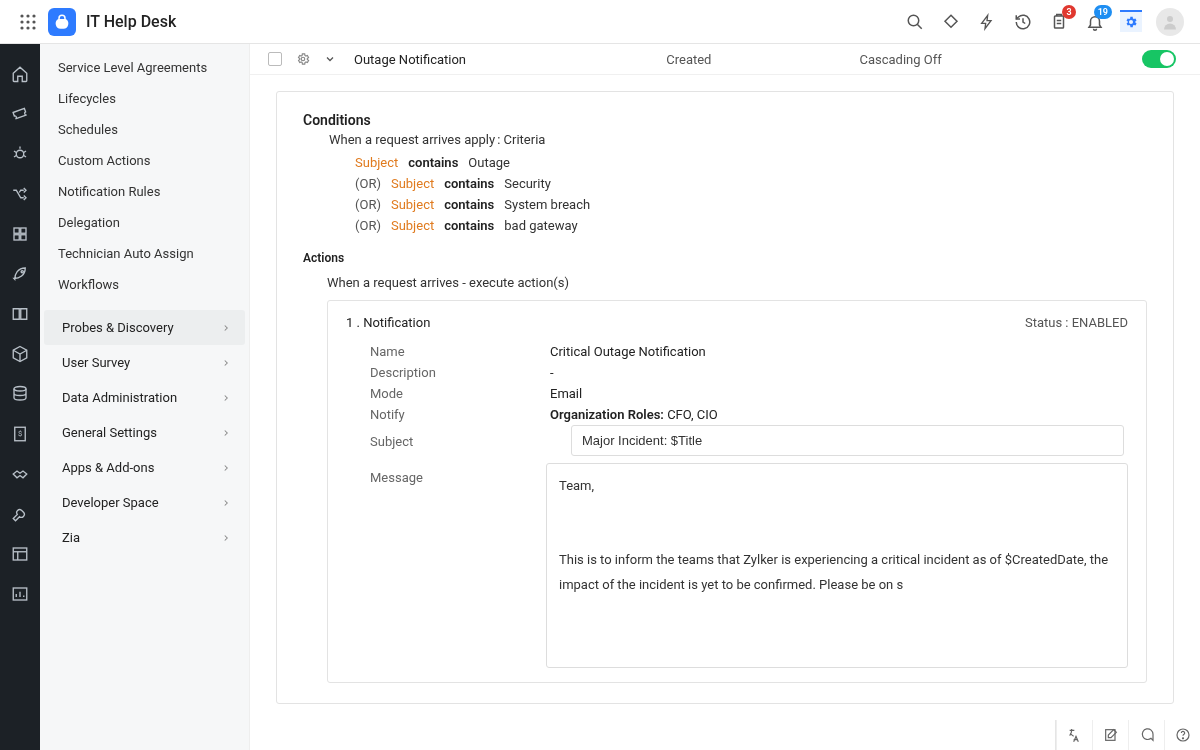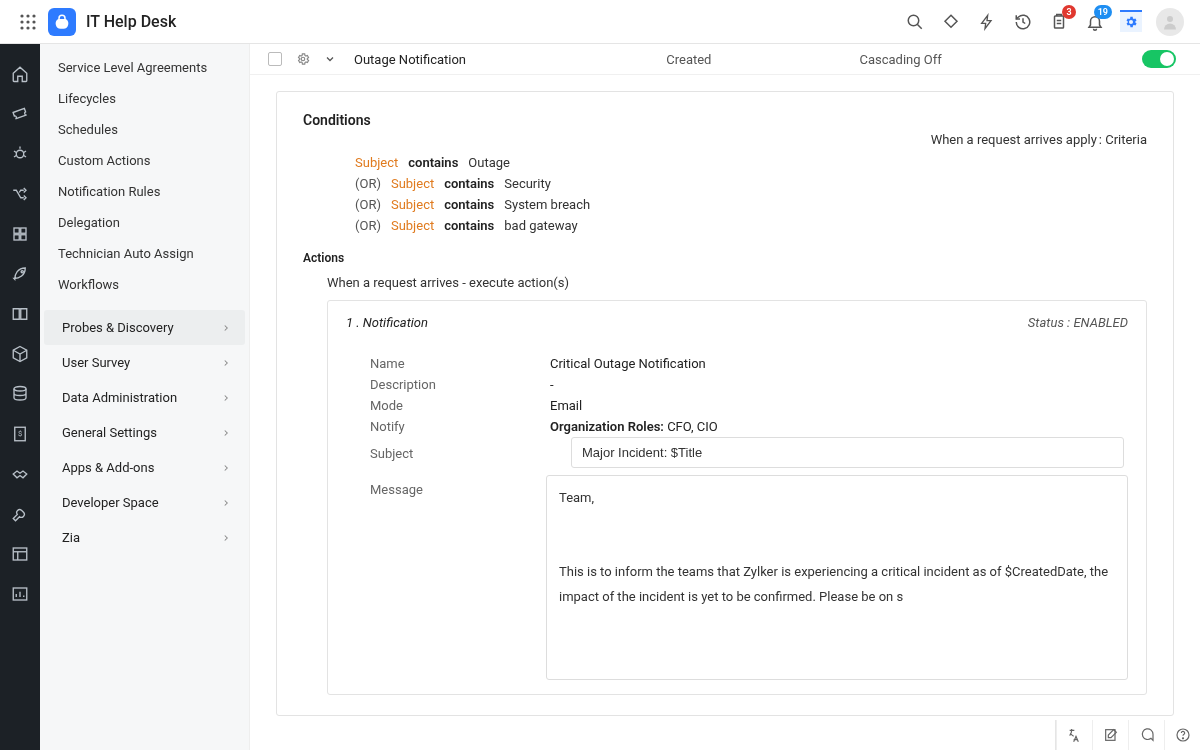--- a/index.html
+++ b/index.html
@@ -42,31 +42,31 @@
 .rh-cascade { color:#555; }
 .rh-spacer3 { flex:1; }
 .toggle { width: 34px; height: 18px; border-radius: 9px; background: #17c564; position: relative; }
 .toggle::after { content:""; position:absolute; right:2px; top:2px; width:14px; height:14px; background:#fff; border-radius:50%; }
 .chk { width:14px; height:14px; border:1px solid #bbb; border-radius:2px; background:#fff; }
 .gear-sm { color:#888; }
 .chev-dn { color:#555; }
 
 .panel { margin: 16px 26px; border: 1px solid #e3e3e3; border-radius: 3px; padding: 20px 26px; }
 .sect-title { font-size: 14px; font-weight: 600; color:#222; margin-bottom: 4px; }
-.cond-intro { margin-left: 26px; color:#333; margin-bottom: 8px; text-align: right; }
+.cond-intro { margin-left: 26px; color:#333; margin-bottom: 8px; }
 .cond-row { margin-left: 52px; display:flex; gap: 10px; align-items:center; margin-bottom: 6px; font-size: 13px; }
 .or-lbl { color:#555; }
 .subj { color: #e07b1f; }
 .op { font-weight: 600; color:#222; }
 .val { color:#333; }
 .sect-title2 { font-size: 12px; font-weight: 600; color:#222; margin: 18px 0 10px 0; }
 .act-intro { margin-left: 24px; color:#333; margin-bottom: 10px; }
 
 .action-box { margin-left:24px; border:1px solid #e3e3e3; border-radius:3px; padding: 14px 18px; }
-.ab-head { display:flex; justify-content:space-between; margin-bottom:26px;font-style:italic; }
+.ab-head { display:flex; justify-content:space-between; margin-bottom:14px; }
 .ab-num { color:#222; }
 .ab-status { color:#555; }
 .kv { display:flex; margin: 6px 0 6px 24px; font-size:13px; }
 .klabel { width: 180px; color:#666; }
 .kval { color:#222; }
 .kbold { font-weight:600; }
 .subj-field { margin-left:200px; margin-top:6px; }
 .subj-input { border:1px solid #ddd; border-radius:3px; padding: 7px 10px; width: calc(100% - 4px); font-size:13px; color:#333; }
 .msg-box { border:1px solid #ddd; border-radius:3px; padding:10px 12px; margin-left:200px; margin-top:8px; height: 205px; overflow-y:auto; line-height: 1.9; color:#333; font-size:13px; }
 

